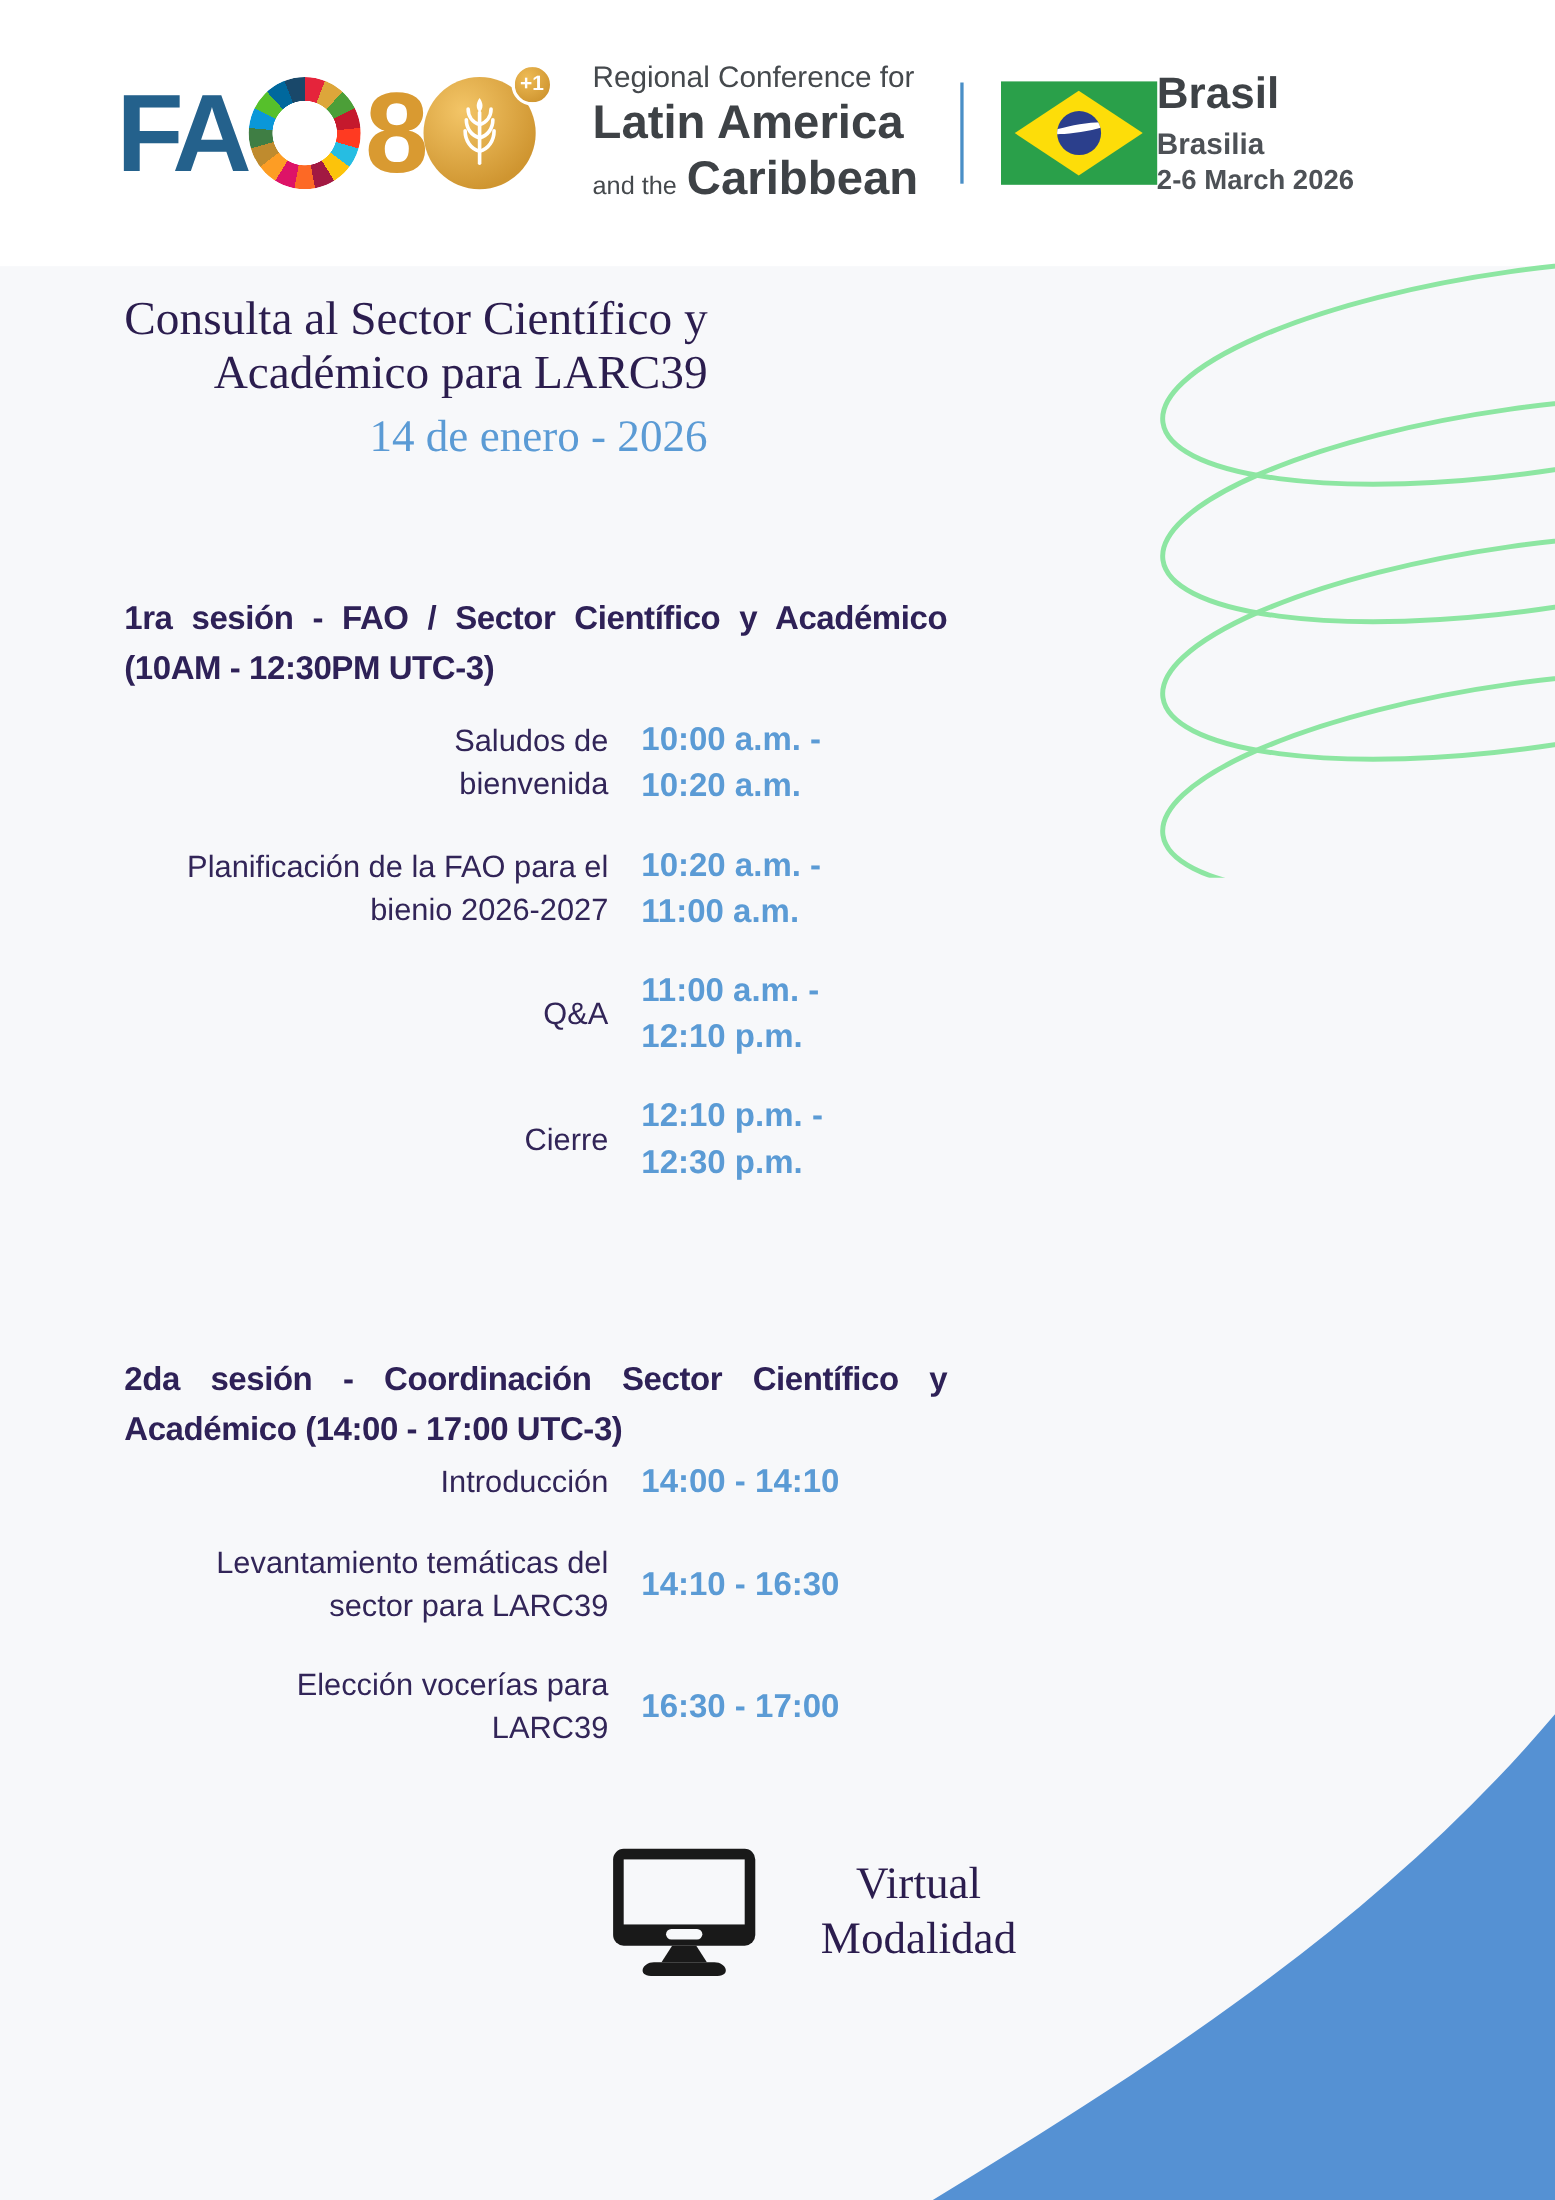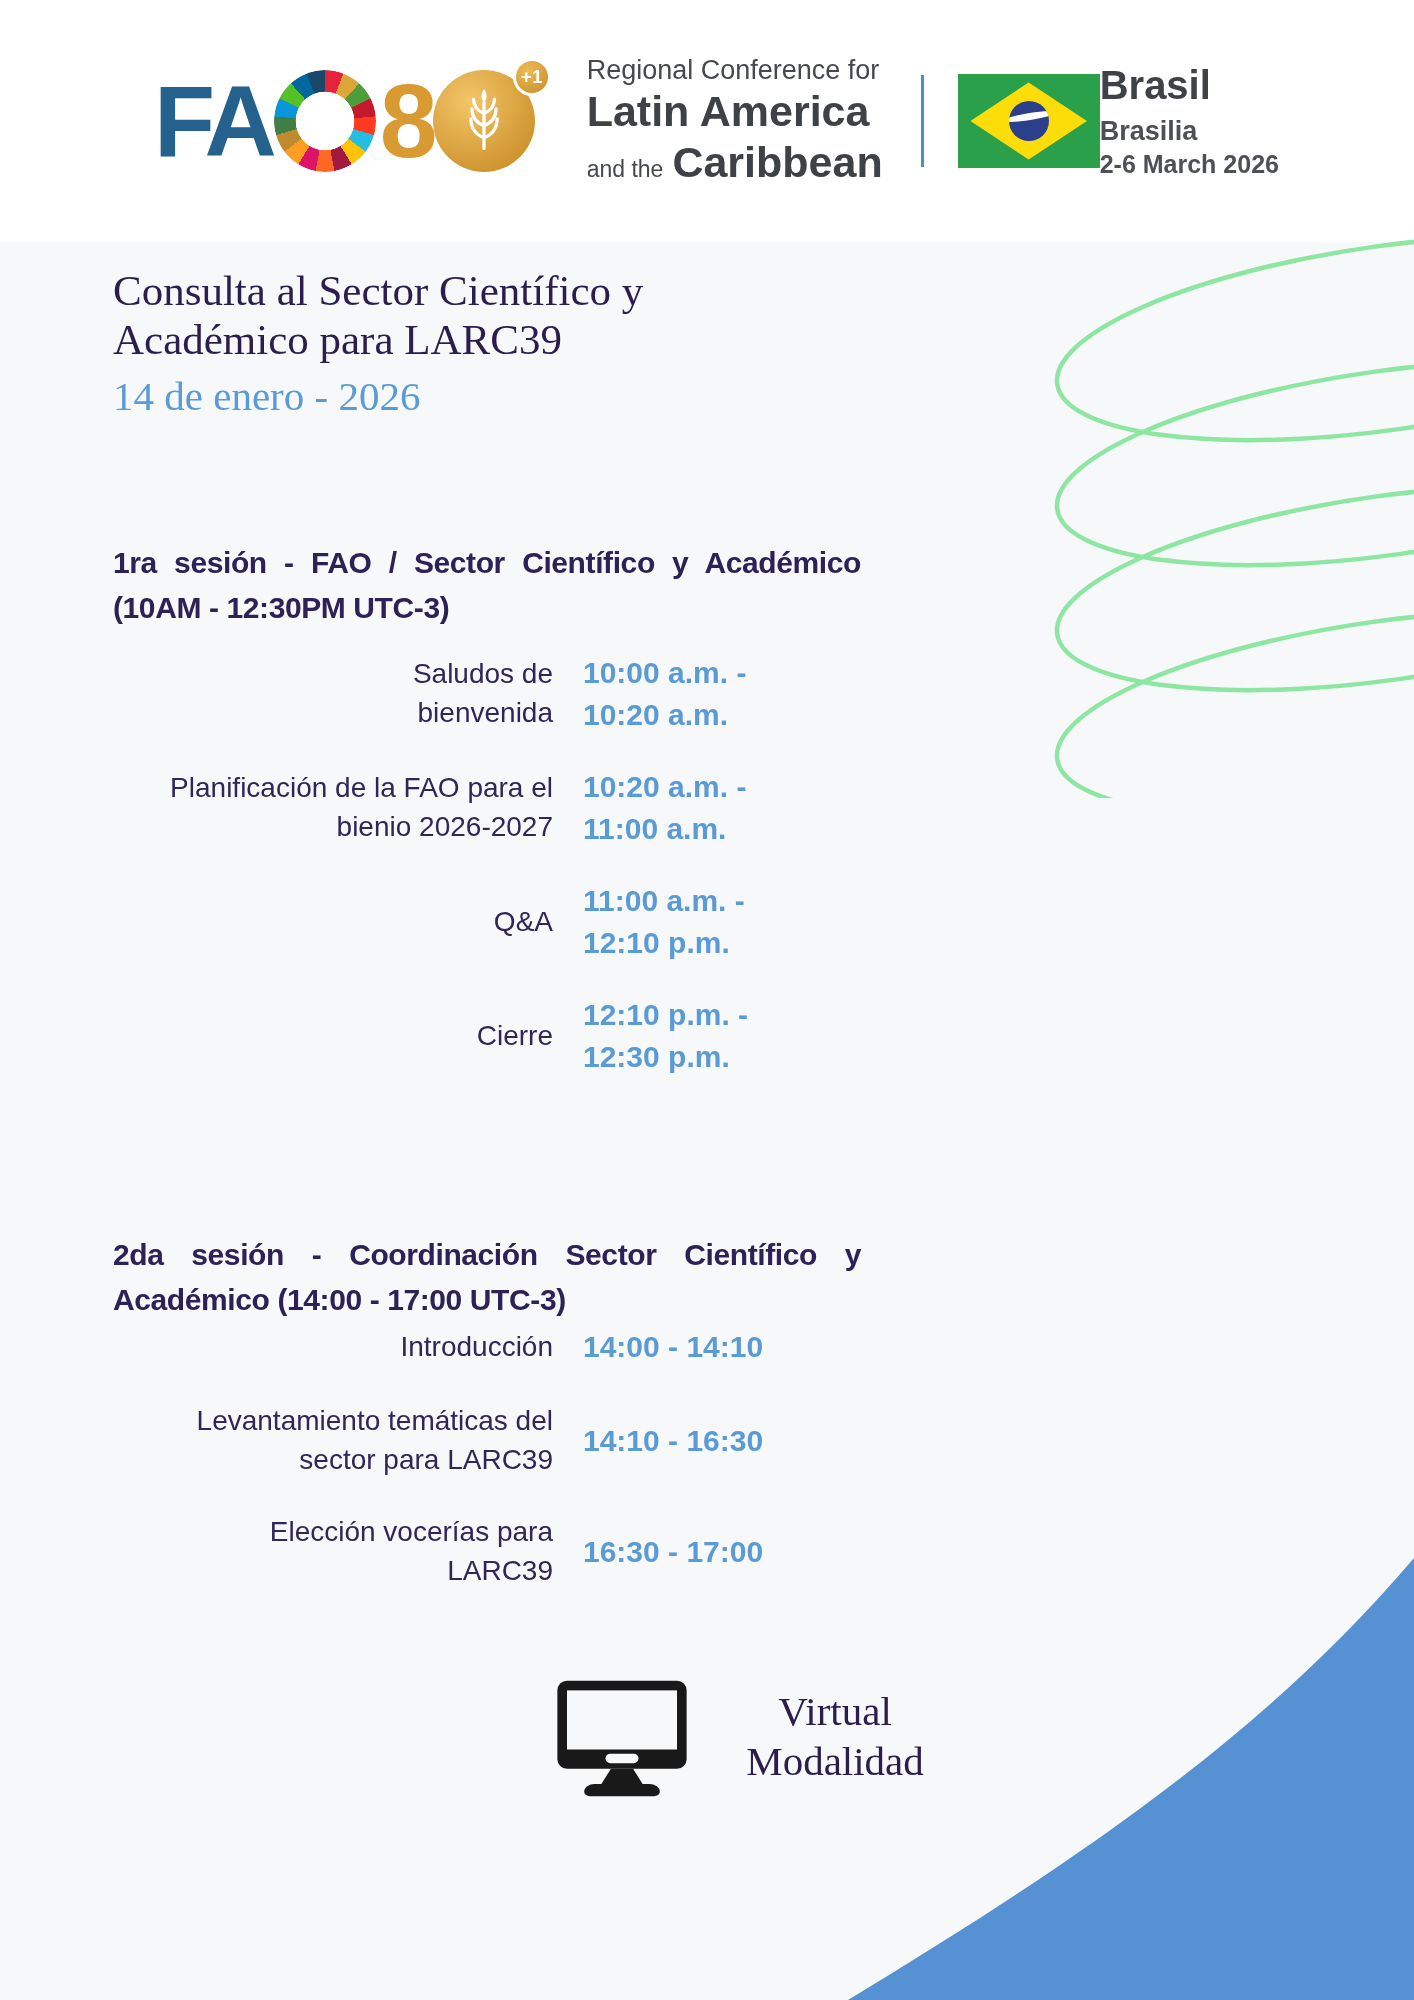--- a/index.html
+++ b/index.html
@@ -2,21 +2,21 @@
 <html><head>
 <meta charset="utf-8">
 <style>
   html,body{margin:0;padding:0;}
   body{width:1414px;height:2000px;background:#f7f8fa;font-family:"Liberation Sans",sans-serif;}
   .page{position:relative;width:1414px;height:2000px;background:#f7f8fa;overflow:hidden;}
 
   
   .header{position:absolute;top:0;left:0;width:1414px;height:242px;background:#ffffff;}
   .header-inner{display:flex;align-items:center;height:100%;padding-left:106px;box-sizing:border-box;}
-  .logo{display:flex;align-items:center;position:relative;margin-left:48px;}
+  .logo{display:flex;align-items:center;position:relative;}
   .fao-letters{font-size:100px;font-weight:bold;color:#24618c;letter-spacing:-5px;line-height:1;}
   .sdg-wheel{width:102px;height:102px;border-radius:50%;margin-left:2px;
     background:conic-gradient(#E5243B 0 21.2deg,#DDA63A 0 42.4deg,#4C9F38 0 63.5deg,#C5192D 0 84.7deg,
       #FF3A21 0 105.9deg,#26BDE2 0 127.1deg,#FCC30B 0 148.2deg,#A21942 0 169.4deg,#FD6925 0 190.6deg,
       #DD1367 0 211.8deg,#FD9D24 0 232.9deg,#BF8B2E 0 254.1deg,#3F7E44 0 275.3deg,#0A97D9 0 296.5deg,
       #56C02B 0 317.6deg,#00689D 0 338.8deg,#19486A 0 360deg);
     -webkit-mask:radial-gradient(circle closest-side,transparent 57%,#000 58%);
     mask:radial-gradient(circle closest-side,transparent 57%,#000 58%);}
   .gold-eight{font-size:104px;font-weight:bold;color:#d99a31;line-height:1;margin-left:4px;letter-spacing:-3px;}
   .gold-disc{width:102px;height:102px;border-radius:50%;margin-left:-2px;position:relative;
@@ -40,21 +40,21 @@
   .loc-text{color:#4d5156;}
   .loc-country{font-size:40px;font-weight:bold;color:#3e4246;}
   .loc-city{font-size:27px;font-weight:bold;margin-top:8px;}
   .loc-dates{font-size:25px;font-weight:bold;margin-top:3px;}
 
   
   .coil{position:absolute;top:238px;right:0;pointer-events:none;}
   .corner-wave{position:absolute;bottom:0;right:0;pointer-events:none;}
 
   
-  .title-block{position:absolute;left:113px;top:266px;font-family:"Liberation Serif",serif;}
+  .title-block{position:absolute;left:113px;top:266px;font-family:"Liberation Serif",serif;text-align:right;}
   .title-line{font-size:43px;color:#2b1d4e;line-height:1.14;}
   .title-date{font-size:41px;color:#5b9bd5;margin-top:8px;}
 
   
   .session-heading{position:absolute;left:113px;width:748px;color:#2e2157;font-weight:bold;
     font-size:30px;letter-spacing:-0.4px;line-height:1.5;}
   .session-heading .jl{text-align:justify;text-align-last:justify;}
   .heading-1{top:540px;}
   .heading-2{top:1232px;}
 

